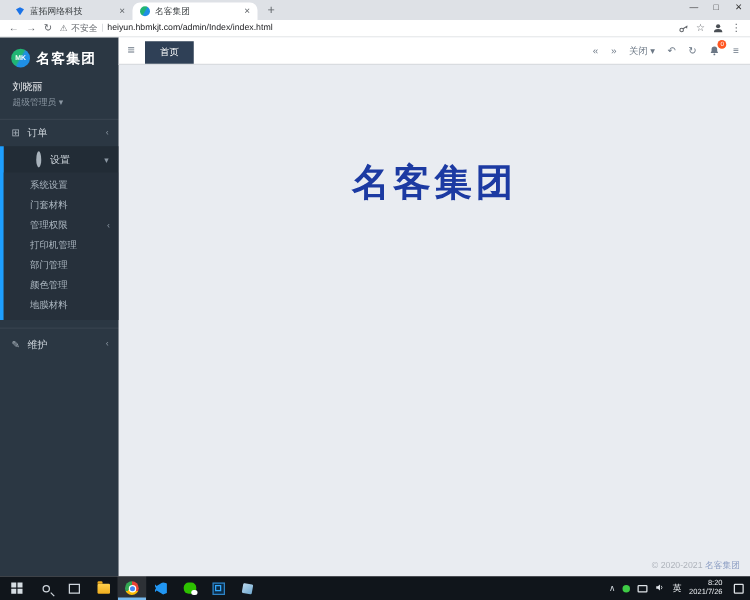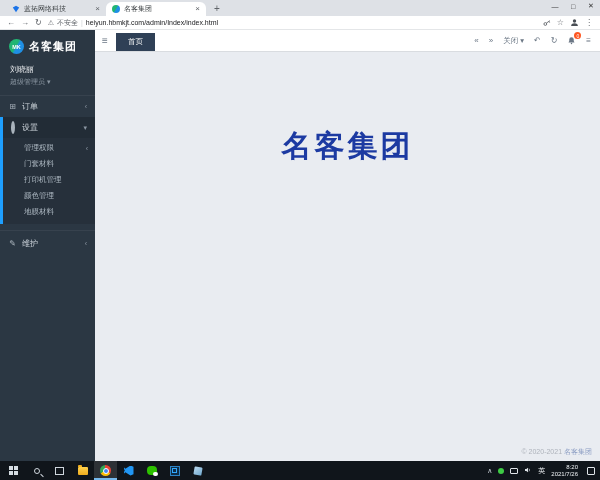--- a/index.html
+++ b/index.html
@@ -34,21 +34,21 @@
   .logo-badge { width:15px; height:15px; border-radius:50%; background:linear-gradient(120deg,#21b573 45%,#1f8fe5 55%); color:#fff; font-size:5.5px; font-weight:bold; display:flex; align-items:center; justify-content:center; flex:0 0 auto; }
   .logo-text { font-size:11px; font-weight:bold; color:#fff; letter-spacing:1px; white-space:nowrap; }
   .user { padding:3px 10px 8px; border-bottom:1px solid rgba(255,255,255,.06); }
   .user-name { font-size:8px; color:#e8eaed; }
   .user-role { font-size:7px; color:#8b97a3; margin-top:2px; }
   .menu-item { display:flex; align-items:center; gap:5px; height:21px; padding:0 8px; font-size:8px; color:#cfd6dd; }
   .menu-icon { width:9px; text-align:center; font-size:8px; color:#a9b3bc; flex:0 0 auto; }
   .gear-dot { width:8px; height:8px; border:2px solid #a9b3bc; border-radius:50%; }
   .m-arrow { margin-left:auto; font-size:7px; color:#8b97a3; }
   .settings-block { border-left:3px solid #1e9fff; background:#222c36; }
-  .settings-block .menu-item { padding-left:5px; }
+  .settings-block .menu-item { padding-left:23px; }
   .submenu { background:#26303b; padding:2px 0 4px; }
   .submenu-item { display:flex; align-items:center; height:16px; padding-left:21px; font-size:7.5px; color:#adb8c2; }
   .submenu-item .m-arrow { margin-right:7px; }
   .maintain-wrap { border-top:1px solid rgba(255,255,255,.06); margin-top:6px; padding-top:2px; }
   
   .main { flex:1; display:flex; flex-direction:column; background:#e9ecf1; position:relative; min-width:0; }
   .hd { height:22px; background:#fff; border-bottom:1px solid #d9dce0; position:relative; display:flex; align-items:flex-end; }
   .hamburger { position:absolute; left:0; top:0; bottom:0; width:20px; display:flex; align-items:center; justify-content:center; font-size:10px; color:#6b7785; }
   .home-tab { margin-left:21px; height:18px; background:#2f4056; color:#fff; font-size:7.5px; display:flex; align-items:center; padding:0 12px; }
   .hd-icons { margin-left:auto; display:flex; align-items:center; gap:10px; height:100%; padding-right:9px; color:#6b7785; font-size:8px; }
@@ -158,28 +158,34 @@
       </div>
 
       <div class="settings-block">
         <div class="menu-item">
           <span class="menu-icon"><span class="gear-dot"></span></span>
           <span>设置</span>
           <span class="m-arrow">▾</span>
         </div>
         <div class="submenu">
           <div class="submenu-item">
+            <span>系统设置</span>
+          </div>
+          <div class="submenu-item">
+            <span>门套材料</span>
+          </div>
+          <div class="submenu-item">
             <span>管理权限</span>
             <span class="m-arrow">‹</span>
           </div>
           <div class="submenu-item">
-            <span>门套材料</span>
-          </div>
-          <div class="submenu-item">
             <span>打印机管理</span>
+          </div>
+          <div class="submenu-item">
+            <span>部门管理</span>
           </div>
           <div class="submenu-item">
             <span>颜色管理</span>
           </div>
           <div class="submenu-item">
             <span>地膜材料</span>
           </div>
         </div>
       </div>
 

